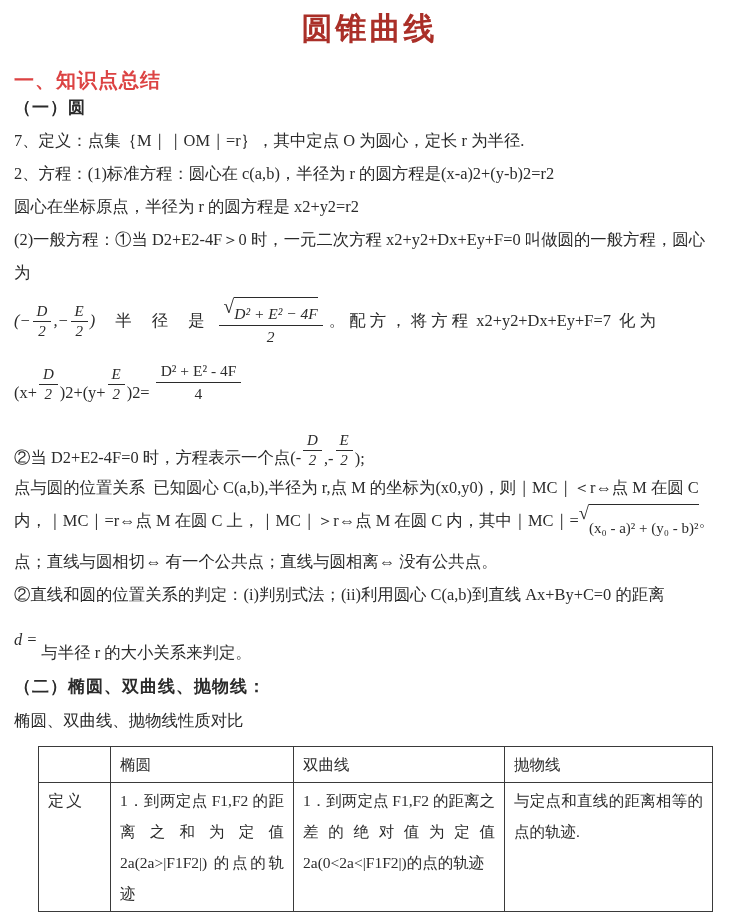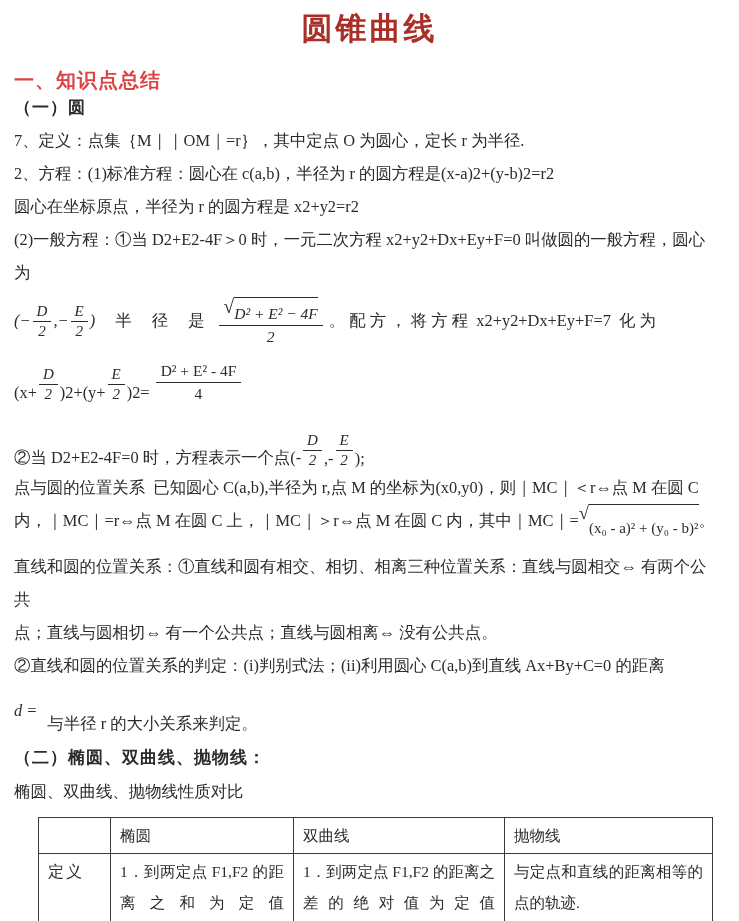--- a/index.html
+++ b/index.html
@@ -43,21 +43,21 @@
   .formula-line {
     display:flex; align-items:center; margin:4px 24px 0 14px; min-height:56px;
     font-size:16.4px;
   }
   .formula-line.baseline { align-items:flex-end; min-height:50px; }
   .fgroup { display:inline-flex; align-items:center; font-style:italic; }
   .ftext { white-space:pre-wrap; }
   .spaced { letter-spacing:8px; margin-left:20px; }
   .mc-sqrt { display:inline-flex; align-items:flex-start; vertical-align:7px; font-size:15px; }
   .d-lhs { font-style:italic; align-self:center; margin-right:4px; }
-  .d-tail { align-self:flex-end; padding-bottom:3px; margin-left:6px; white-space:pre-wrap; }
+  .d-tail { align-self:flex-end; padding-bottom:3px; margin-left:0; white-space:pre-wrap; }
 
   
   table.compare {
     border-collapse:collapse; margin:9px 0 0 38px; table-layout:fixed; width:674px;
     font-size:15.5px;
   }
   table.compare th, table.compare td {
     border:1.7px solid #3a3a3a; padding:2px 9px; font-weight:normal;
     text-align:left; vertical-align:top; line-height:31px;
   }
@@ -143,21 +143,20 @@
       <span class="den">2</span>
     </span>
     <span class="ftext">);</span>
   </div>
 
 
   <p class="para" style="margin-top:2px;">点与圆的位置关系  已知圆心 C(a,b),半径为 r,点 M 的坐标为(x0,y0)，则｜MC｜＜r⇔点 M 在圆 C</p>
 
   <p class="para tight" style=""><span>内，｜MC｜=r⇔点 M 在圆 C 上，｜MC｜＞r⇔点 M 在圆 C 内，其中｜MC｜=</span><span class="mc-sqrt"><span class="rad">√</span><span class="over">(x₀ - a)² + (y₀ - b)²</span></span><span>。</span></p>
 
-  <p class="para" style="margin-top:5px;">直线和圆的位置关系：①直线和圆有相交、相切、相离三种位置关系：直线与圆相交⇔ 有两个公共</p>
 
   <p class="para">点；直线与圆相切⇔ 有一个公共点；直线与圆相离⇔ 没有公共点。</p>
 
   <p class="para">②直线和圆的位置关系的判定：(i)判别式法；(ii)利用圆心 C(a,b)到直线 Ax+By+C=0 的距离</p>
 
   <div class="formula-line baseline" style="min-height:54px; margin-top:2px;">
     <span class="d-lhs">d =</span>
     <span class="d-tail">与半径 r 的大小关系来判定。</span>
   </div>
 

